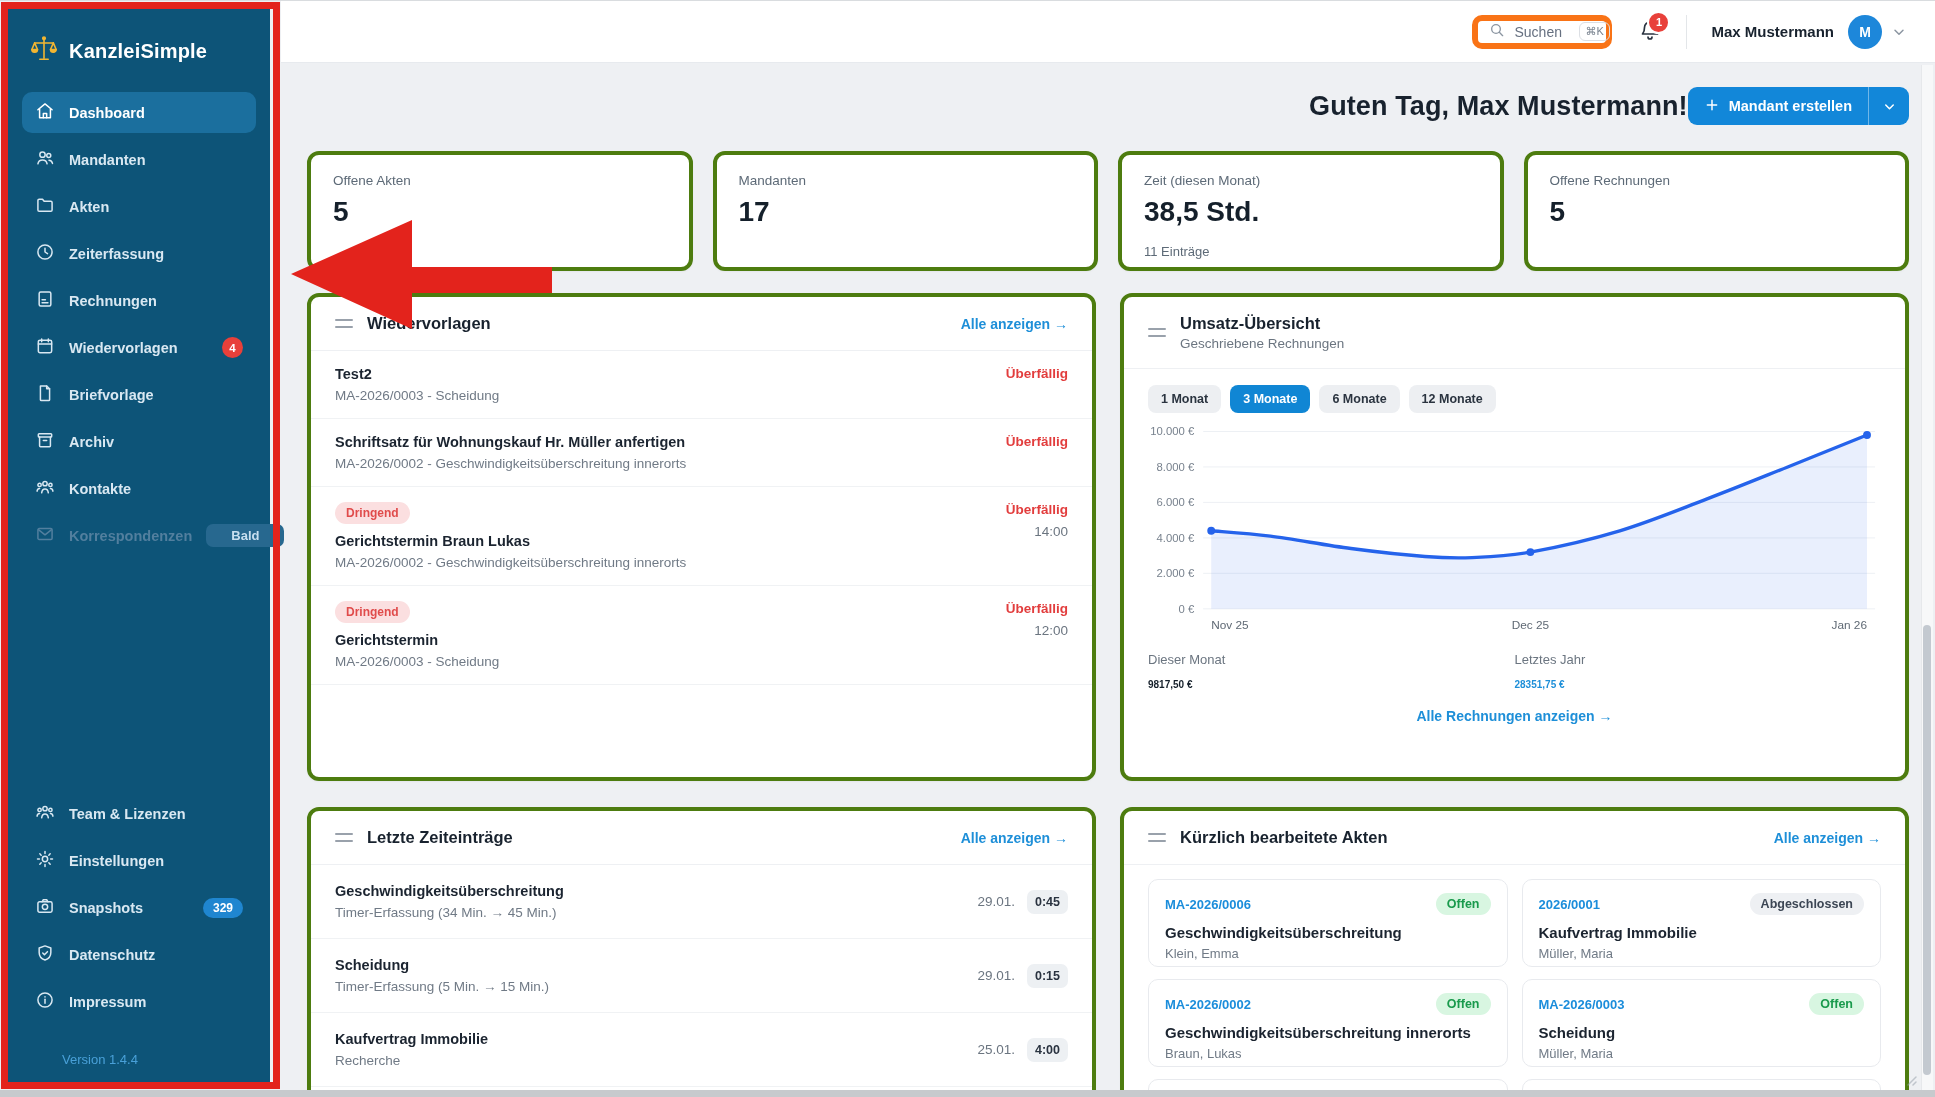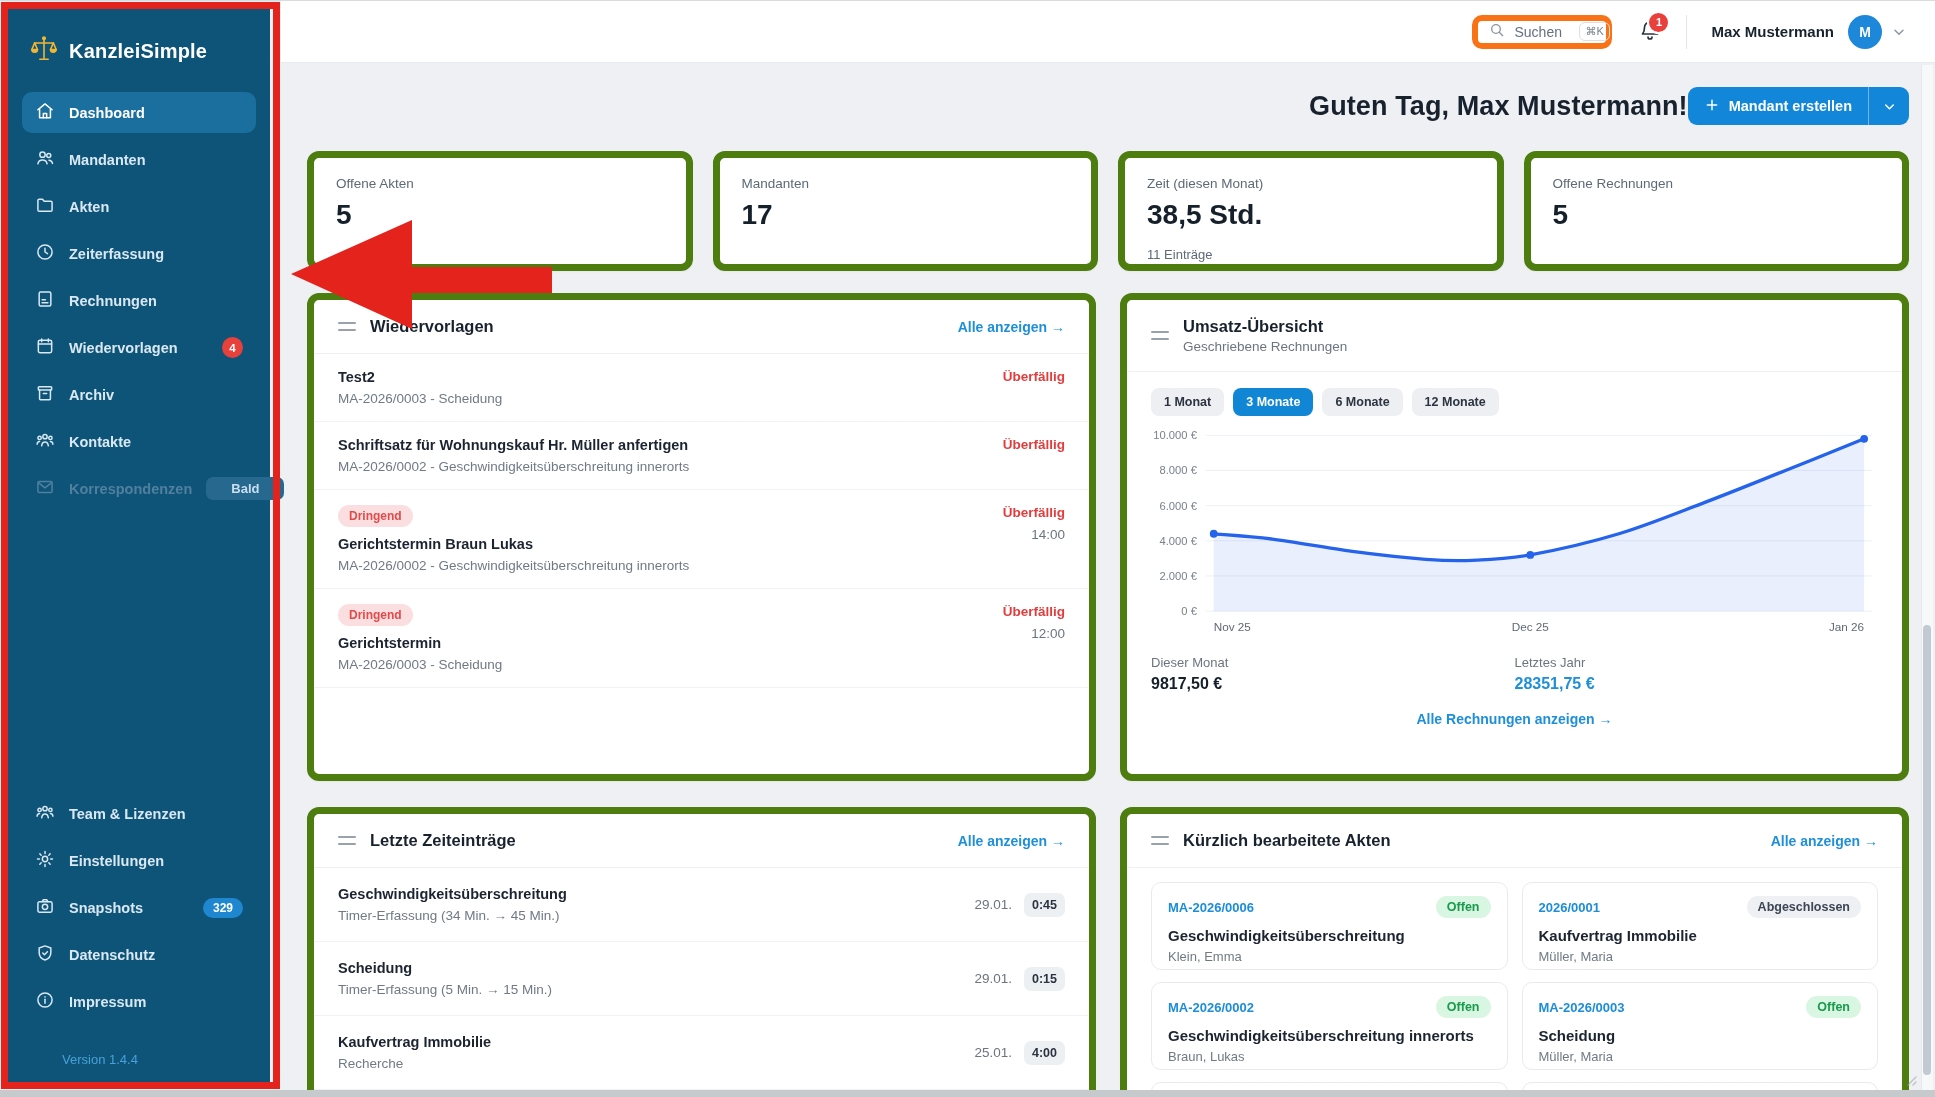--- a/index.html
+++ b/index.html
@@ -47,21 +47,21 @@
   .user-chevron{margin-left:9px;display:flex}
 
   .content{position:absolute;top:62px;left:0;right:0;bottom:0;background:#eef0f3;padding:20px 26px;box-sizing:border-box;overflow:hidden}
   .page-head{display:flex;align-items:center;justify-content:flex-end;margin:4px 0 26px}
   .page-head h1{margin:0;font-size:27px;font-weight:800;letter-spacing:.1px}
   .create-btn{display:flex;align-items:stretch;height:38px;border-radius:9px;background:#1287d9;color:#fff;overflow:hidden;cursor:pointer}
   .create-btn .main-part{display:flex;align-items:center;gap:9px;padding:0 16px;font-size:14.5px;font-weight:700}
   .create-btn .split{width:1px;background:rgba(255,255,255,.4)}
   .create-btn .dd-part{width:40px;display:flex;align-items:center;justify-content:center}
 
-  .card{background:#fff;border:7px solid #4d7c0f;border-radius:12px;box-shadow:0 1px 2px rgba(16,24,40,.04);box-sizing:border-box}
+  .card{background:#fff;border:4px solid #4d7c0f;border-radius:12px;box-shadow:0 1px 2px rgba(16,24,40,.04);box-sizing:border-box}
   .stats-row{display:grid;grid-template-columns:repeat(4,1fr);gap:20px;margin-bottom:22px}
   .stat-card{height:120px;padding:18px 22px}
   .stat-label{font-size:13.5px;color:#5d6a77}
   .stat-value{font-size:28px;font-weight:800;color:#15202b;margin-top:8px}
   .stat-sub{font-size:13px;color:#5d6a77;margin-top:16px}
   .stat-sub:empty{display:none}
 
   .grid-2{display:grid;grid-template-columns:1fr 1fr;gap:24px;margin-bottom:26px}
   .panel{padding:0;overflow:hidden}
   .panel.h488{height:488px}
@@ -90,21 +90,21 @@
   .period-btn.active{background:#1086d4;color:#fff}
   .chart-wrap{width:100%}
   .grid-line{stroke:#edf0f4;stroke-width:1}
   .chart-area{fill:rgba(37,99,235,.10)}
   .chart-line{fill:none;stroke:#2563eb;stroke-width:3.4;stroke-linecap:round}
   .chart-dot{fill:#2563eb}
   .ytick{font-size:11.5px;fill:#78828e;text-anchor:end;font-family:"Liberation Sans",sans-serif}
   .xtick{font-size:12px;fill:#5f6974;font-family:"Liberation Sans",sans-serif}
   .summary{display:grid;grid-template-columns:1fr 1fr;margin-top:10px}
   .sum-label{font-size:13px;color:#6b7580}
-  .sum-value{font-size:16px;font-weight:700;color:#15202b;margin-top:5px}
+  .sum-value{font-size:10px;font-weight:700;color:#15202b;margin-top:12px}
   .sum-value.blue{color:#1e8fd8}
   .center-link{text-align:center;margin:18px 0 14px;font-size:14px;font-weight:600;color:#1e8fd8;cursor:pointer}
 
   .z-item{display:flex;justify-content:space-between;align-items:center;padding:18px 24px;border-bottom:1px solid #f0f2f4;cursor:pointer}
   .z-right{display:flex;align-items:center;gap:12px}
   .z-date{font-size:13.5px;color:#6b7580}
   .dur-pill{background:#edf0f3;color:#2a3340;font-weight:600;font-size:12.5px;padding:5px 8px;border-radius:7px}
 
   .akten-grid{display:grid;grid-template-columns:1fr 1fr;gap:12px 14px;padding:14px 24px 0}
   .akte-card{border:1px solid #e8eaee;border-radius:10px;padding:13px 16px;height:88px;box-sizing:border-box;
@@ -183,20 +183,27 @@
             </svg></span>
         <span>Rechnungen</span>
       </div>
       <div class="nav-item">
         <span><svg width="20" height="20" viewBox="0 0 24 24" fill="none" stroke="currentColor" stroke-width="1.8" stroke-linecap="round" stroke-linejoin="round">
               <rect x="4" y="5" width="16" height="15" rx="2"></rect>
               <path d="M8 3.5V7M16 3.5V7M4 9.5h16"></path>
             </svg></span>
         <span>Wiedervorlagen</span>
         <span class="count-badge">4</span>
+      </div>
+      <div class="nav-item">
+        <span><svg width="20" height="20" viewBox="0 0 24 24" fill="none" stroke="currentColor" stroke-width="1.8" stroke-linecap="round" stroke-linejoin="round">
+              <path d="M6.5 3.5H14l3.5 3.5v13a1 1 0 0 1-1 1h-9a1 1 0 0 1-1-1z"></path>
+              <path d="M14 3.5V7h3.5"></path>
+            </svg></span>
+        <span>Briefvorlage</span>
       </div>
       <div class="nav-item">
         <span><svg width="20" height="20" viewBox="0 0 24 24" fill="none" stroke="currentColor" stroke-width="1.8" stroke-linecap="round" stroke-linejoin="round">
               <rect x="4" y="4.5" width="16" height="4" rx="1"></rect>
               <path d="M5.5 8.5V19a1 1 0 0 0 1 1h11a1 1 0 0 0 1-1V8.5"></path>
               <path d="M10 12.5h4"></path>
             </svg></span>
         <span>Archiv</span>
       </div>
       <div class="nav-item">

